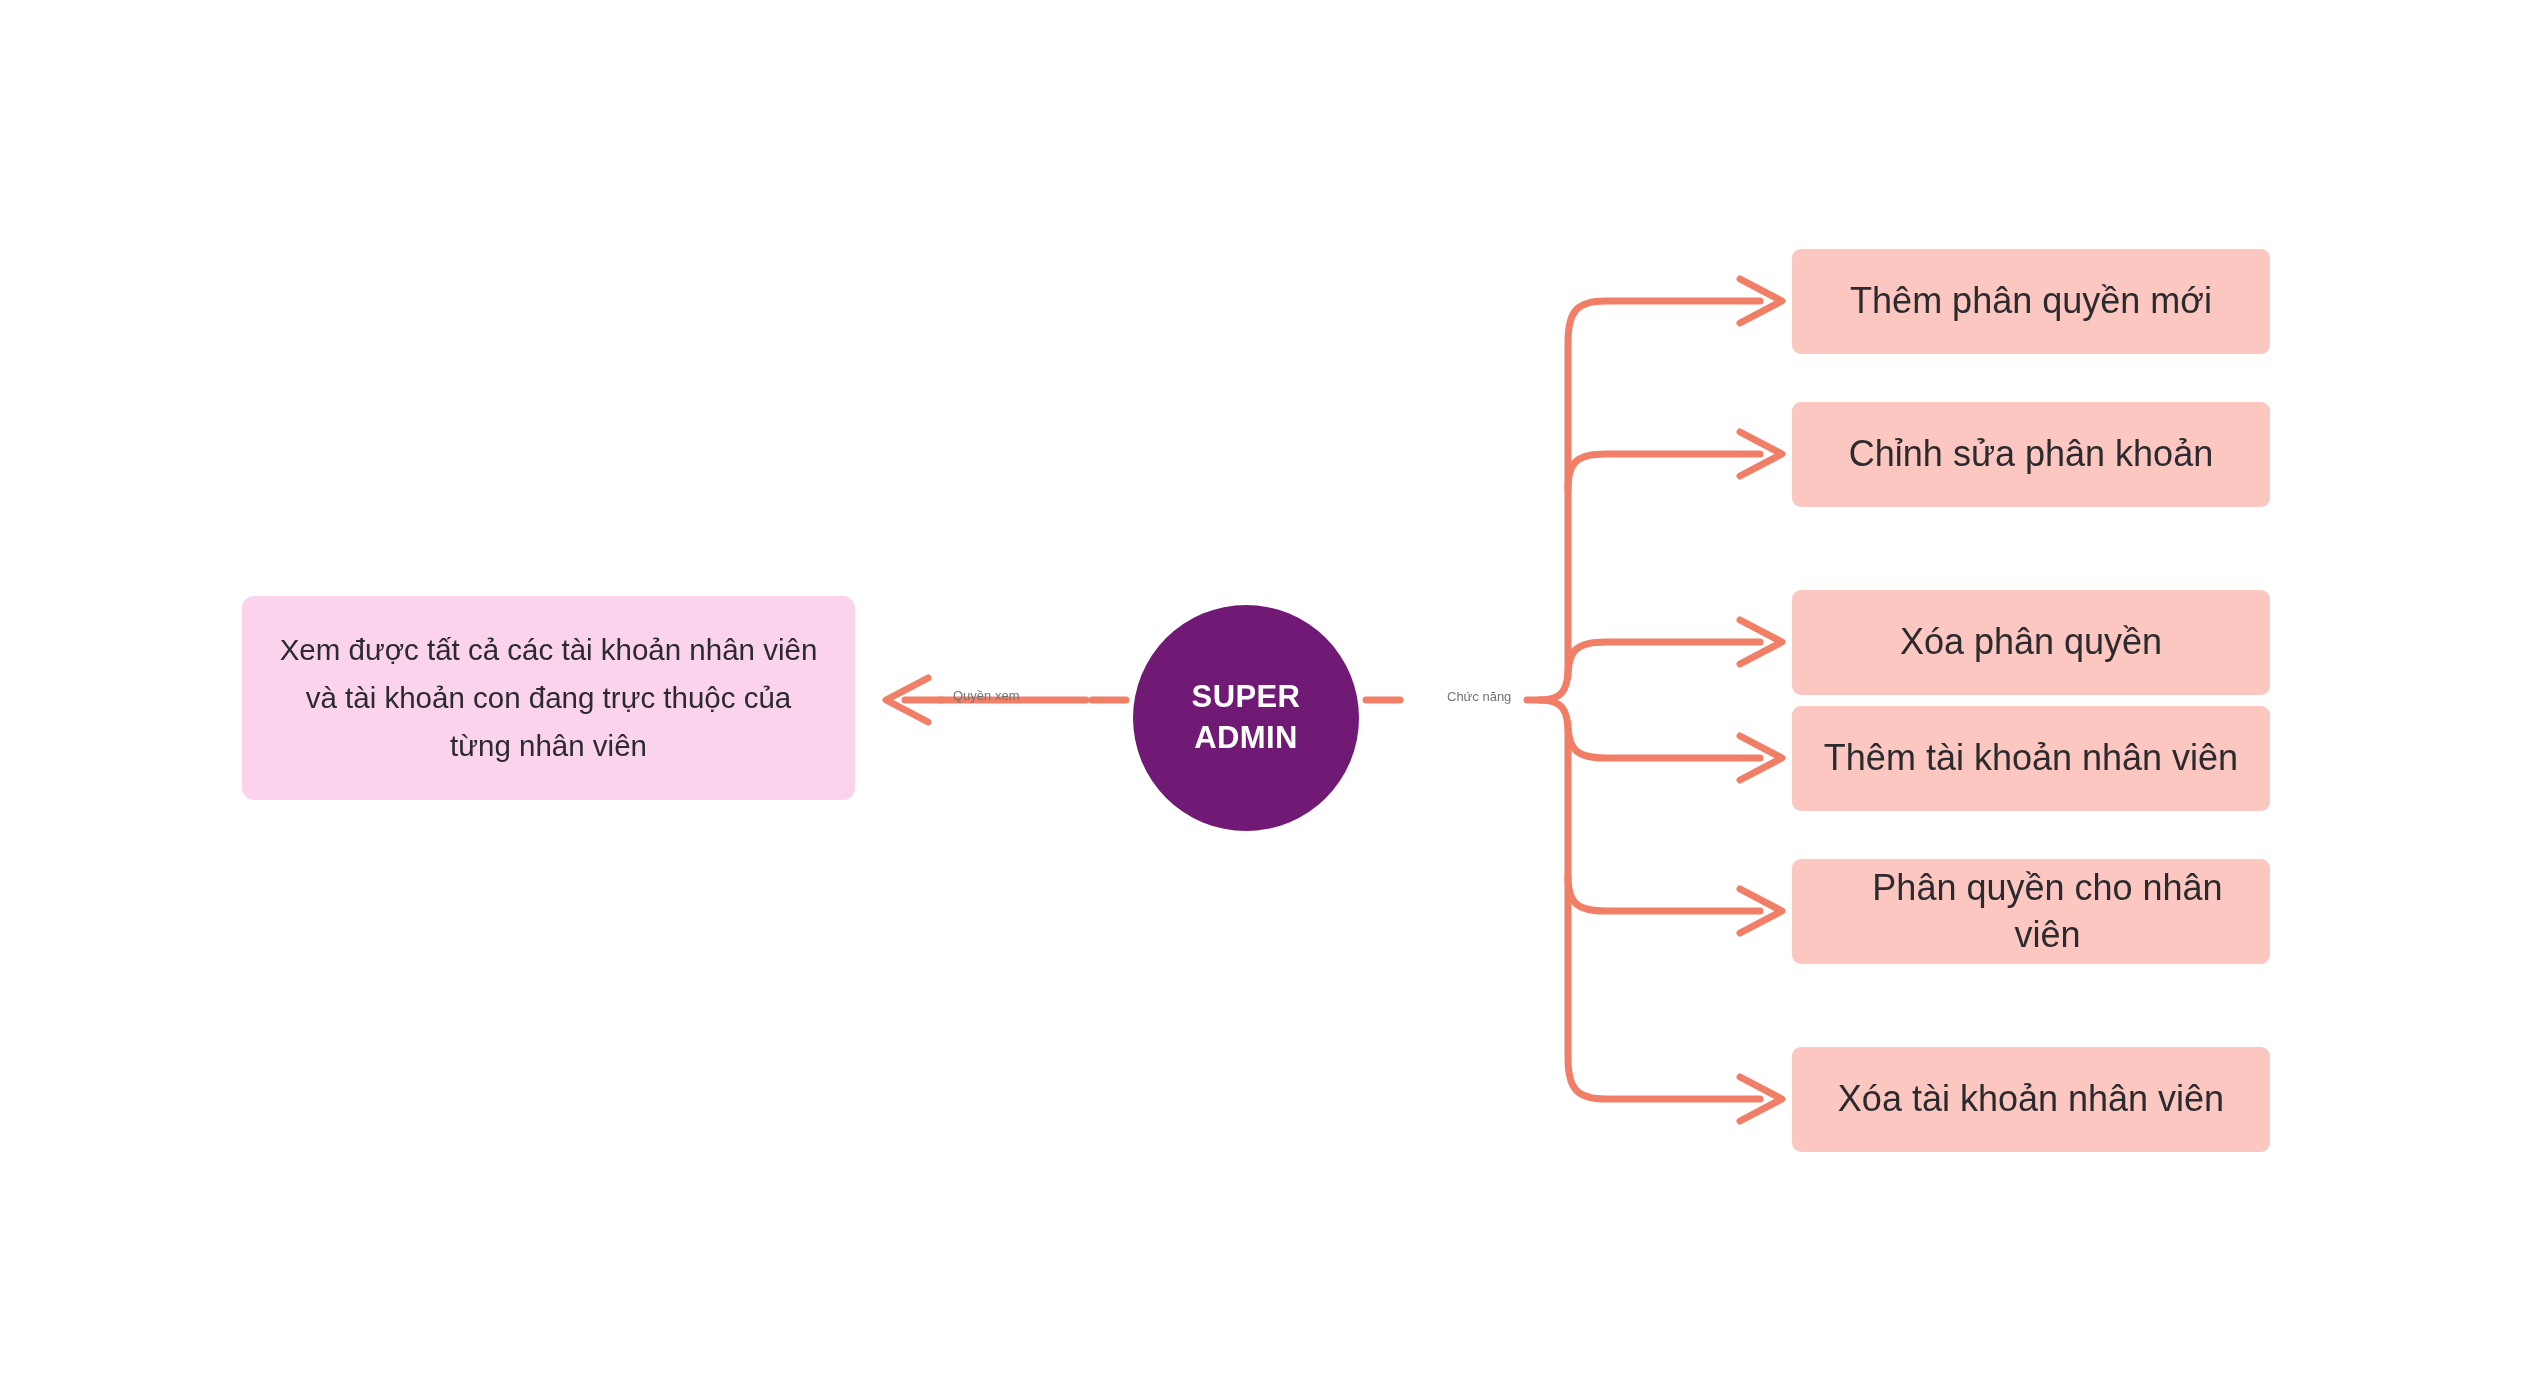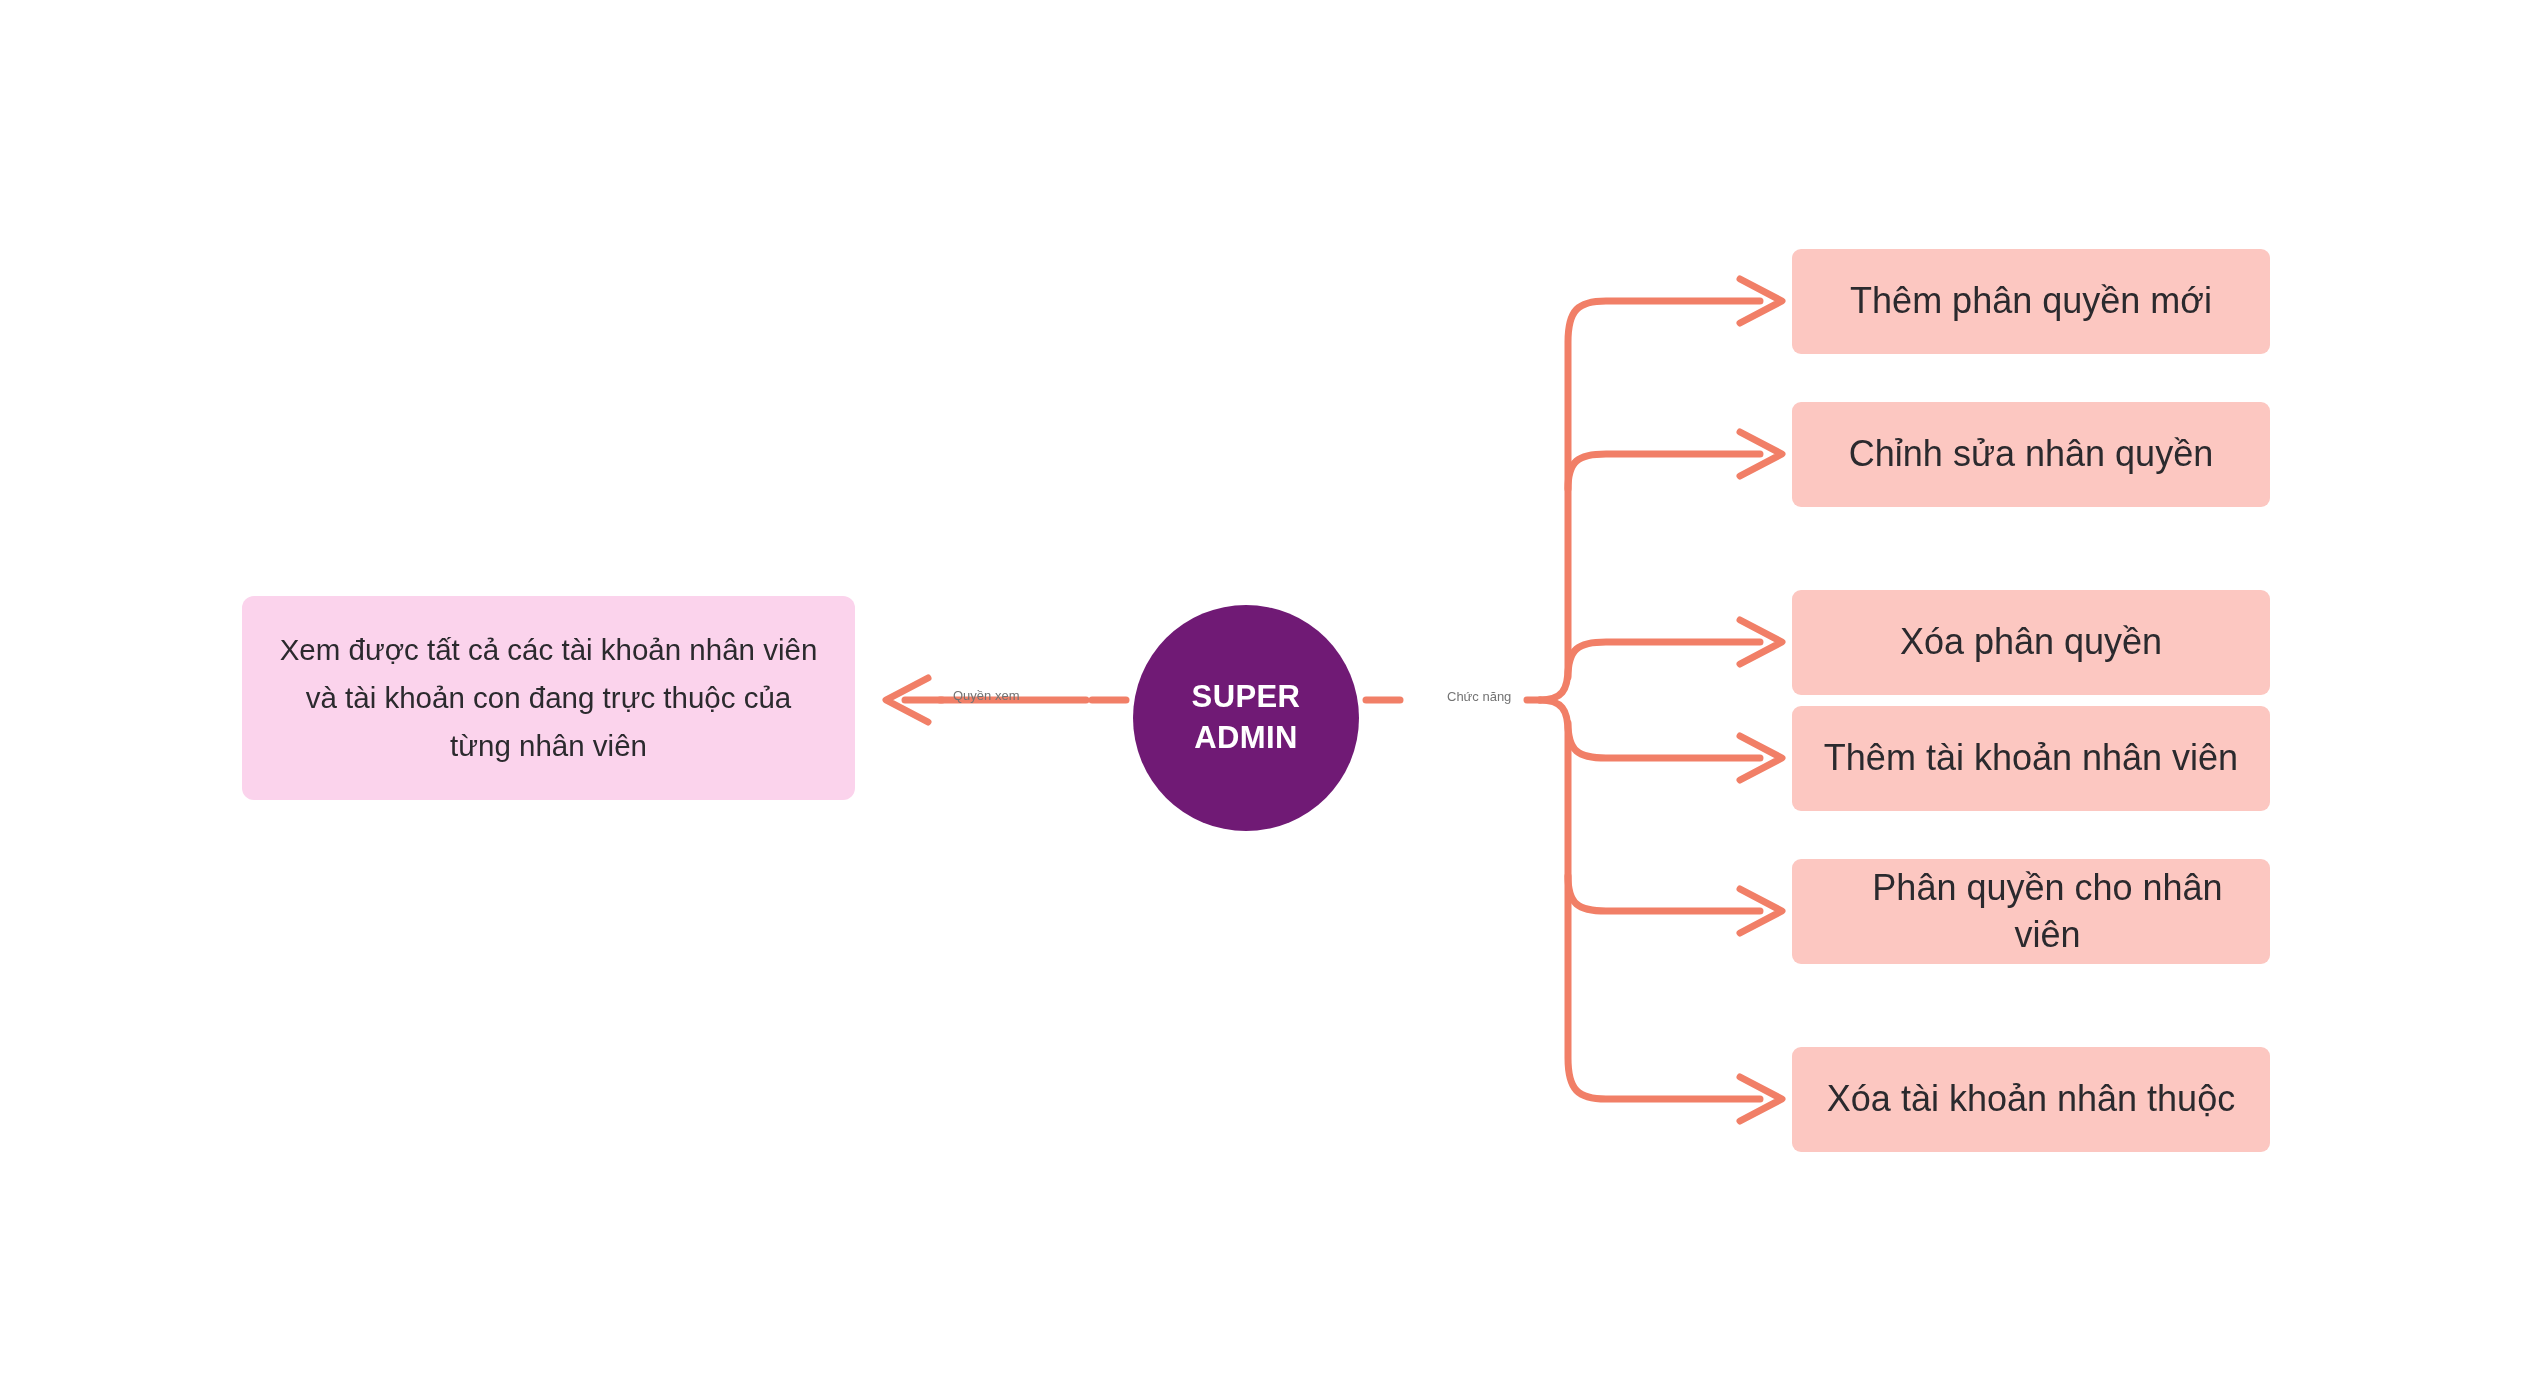--- a/index.html
+++ b/index.html
@@ -160,32 +160,32 @@
   <div class="root-node">
     <span>SUPER</span>
     <span>ADMIN</span>
   </div>
 
   <div class="fn-node" style="top:249px;">
     <div class="txt">Thêm phân quyền mới</div>
   </div>
 
   <div class="fn-node" style="top:402px;">
-    <div class="txt">Chỉnh sửa nhân quyền</div>
+    <div class="txt">Chỉnh sửa phân khoản</div>
   </div>
 
   <div class="fn-node" style="top:590px;">
     <div class="txt">Xóa phân quyền</div>
   </div>
 
   <div class="fn-node" style="top:706px;">
     <div class="txt">Thêm tài khoản nhân viên</div>
   </div>
 
   <div class="fn-node" style="top:859px;padding-left:47px;">
     <div class="txt">Phân quyền cho nhân viên</div>
   </div>
 
   <div class="fn-node" style="top:1047px;">
-    <div class="txt">Xóa tài khoản nhân thuộc</div>
+    <div class="txt">Xóa tài khoản nhân viên</div>
   </div>
 
 </div>
 
 </body></html>

